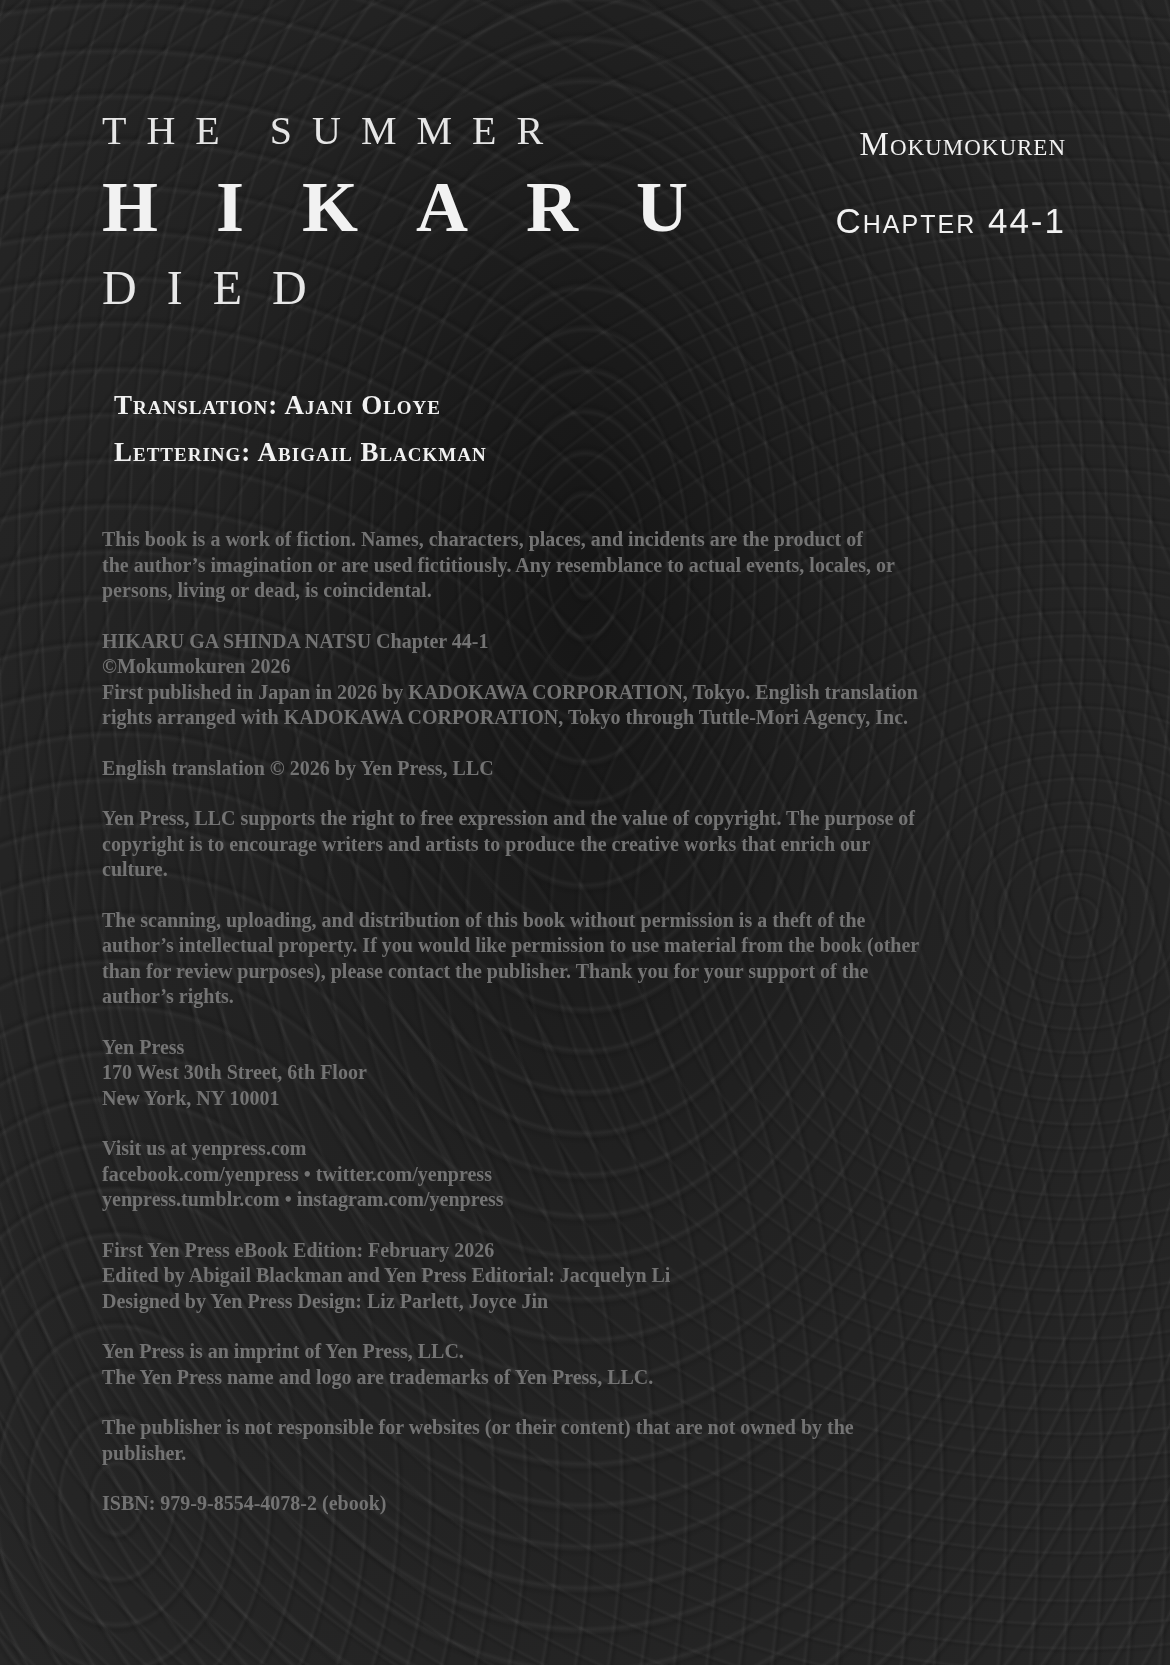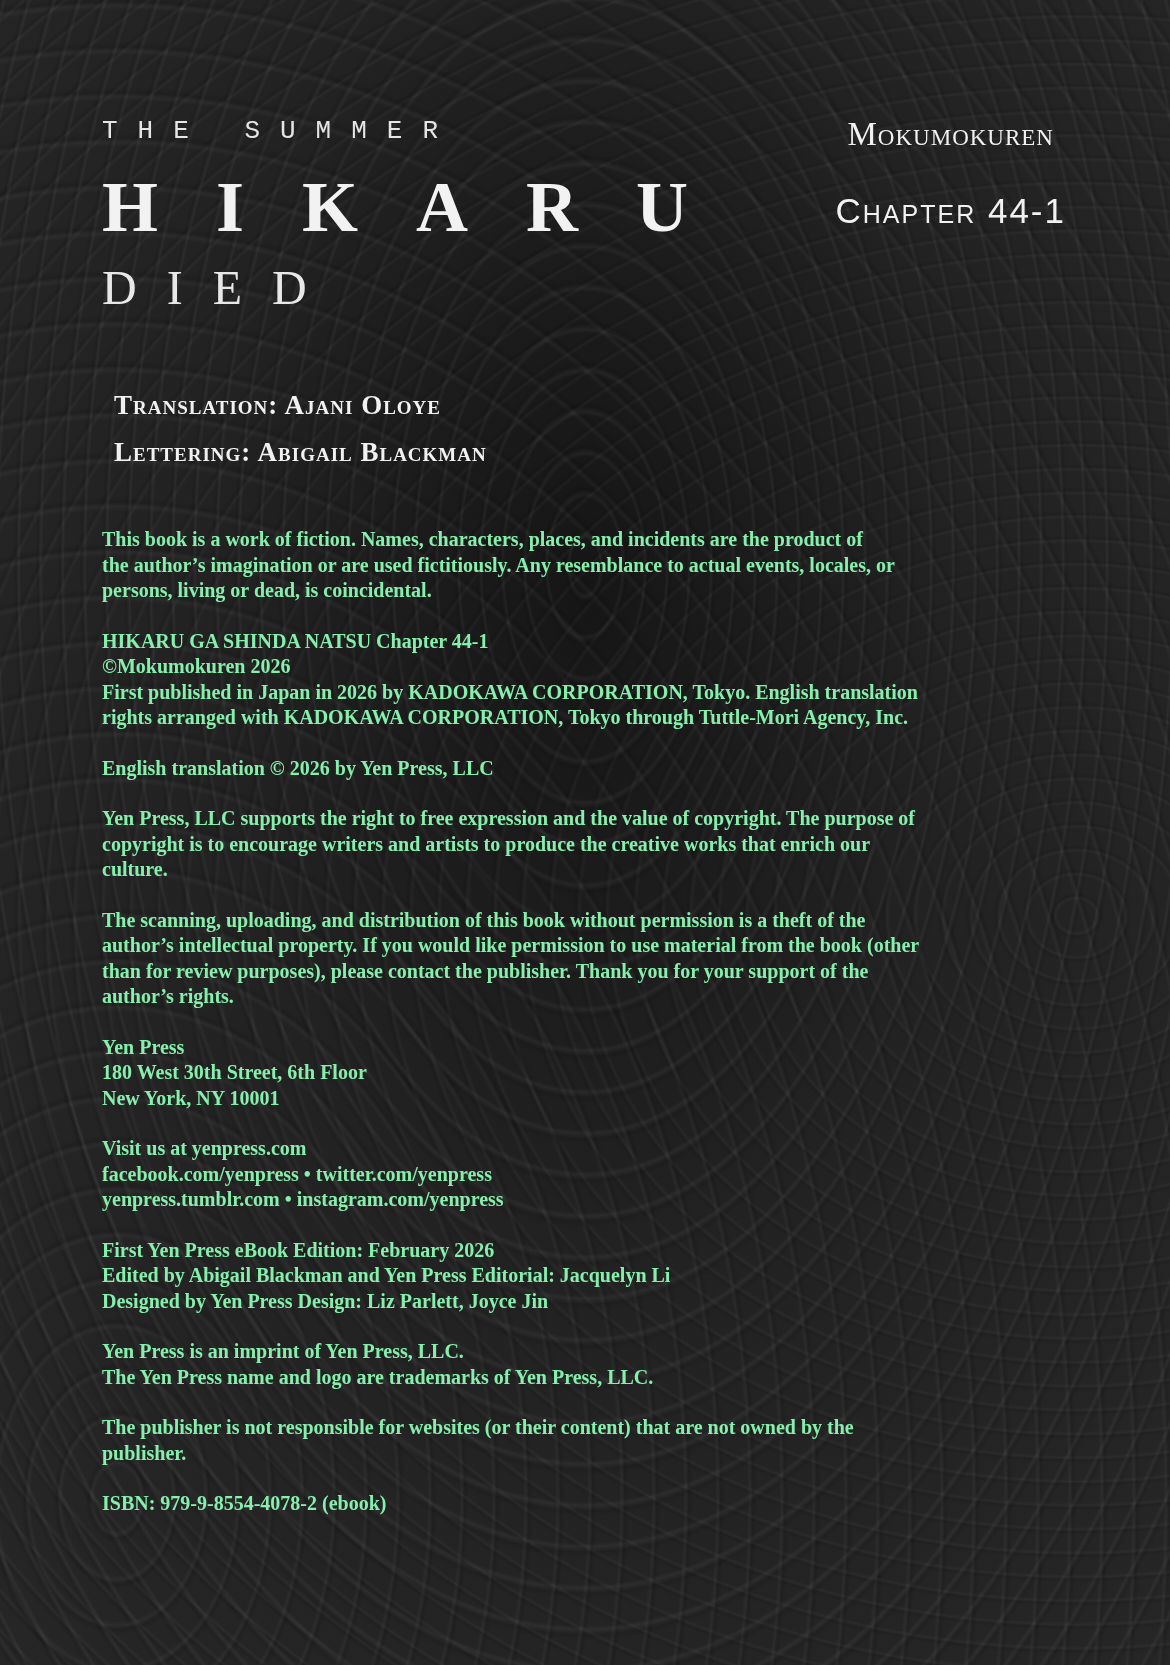--- a/index.html
+++ b/index.html
@@ -15,50 +15,50 @@
     background:
       repeating-radial-gradient(ellipse at 50% 34%, rgba(255,255,255,0.00) 0px, rgba(255,255,255,0.00) 14px, rgba(255,255,255,0.045) 16px, rgba(0,0,0,0.10) 19px, rgba(255,255,255,0.00) 22px),
       repeating-radial-gradient(ellipse at 10% 90%, rgba(255,255,255,0.0) 0px, rgba(255,255,255,0.0) 22px, rgba(255,255,255,0.035) 25px, rgba(0,0,0,0.12) 28px, rgba(255,255,255,0.0) 32px),
       repeating-radial-gradient(ellipse at 92% 55%, rgba(255,255,255,0.0) 0px, rgba(255,255,255,0.0) 18px, rgba(255,255,255,0.03) 21px, rgba(0,0,0,0.10) 24px, rgba(255,255,255,0.0) 28px),
       radial-gradient(ellipse at 50% 35%, #161616 0%, #222 45%, #262626 100%);
   }
   .page { position: absolute; inset: 0; }
 
   .title-block { position: absolute; left: 102px; top: 112px; }
   .title-small {
-    font-size: 26px; letter-spacing: 20px; color: #e6e6e6;
-    font-family: Liberation Mono, monospace; margin: 0; line-height: 38px;
+    font-size: 40px; letter-spacing: 20px; color: #e6e6e6;
+    font-family: Liberation Serif, serif; margin: 0; line-height: 38px;
   }
   .title-big {
     font-size: 72px; font-weight: bold; letter-spacing: 58px; margin: 22px 0 0 0;
     line-height: 70px; color: #f2f2f2;
   }
   .title-died {
     font-size: 48px; letter-spacing: 30px; margin: 18px 0 0 0; line-height: 56px; color: #e8e8e8;
   }
 
-  .author-block { position: absolute; right: 104px; top: 114px; text-align: center; }
+  .author-block { position: absolute; right: 104px; top: 124px; text-align: right; }
   .author-name {
     font-size: 33px; font-variant: small-caps; letter-spacing: 1px; line-height: 40px; margin: 0;
   }
   .chapter {
     font-family: "Liberation Sans", "DejaVu Sans", sans-serif;
     font-size: 35px; font-weight: normal; font-variant: small-caps; letter-spacing: 2px;
     margin-top: 36px; line-height: 42px;
   }
 
   .credits { position: absolute; left: 114px; top: 382px; }
   .credit {
     font-size: 27px; font-weight: bold; font-variant: small-caps; letter-spacing: 1px;
     line-height: 47px; margin: 0;
   }
 
   .legal {
     position: absolute; left: 102px; top: 527px; width: 960px;
-    font-size: 20px; font-weight: bold; line-height: 25.5px; color: #86efac;
+    font-size: 20px; font-weight: bold; line-height: 25.5px; color: #737373;
   }
   .legal p { margin: 0 0 25px 0; }
   .legal .line { display: block; white-space: nowrap; }
 </style>
 </head>
 <body>
 
 <div class="bg"></div>
 
 <div class="page">
@@ -100,21 +100,21 @@
       <span class="line">culture.</span>
     </p>
     <p>
       <span class="line">The scanning, uploading, and distribution of this book without permission is a theft of the</span>
       <span class="line">author’s intellectual property. If you would like permission to use material from the book (other</span>
       <span class="line">than for review purposes), please contact the publisher. Thank you for your support of the</span>
       <span class="line">author’s rights.</span>
     </p>
     <p>
       <span class="line">Yen Press</span>
-      <span class="line">180 West 30th Street, 6th Floor</span>
+      <span class="line">170 West 30th Street, 6th Floor</span>
       <span class="line">New York, NY 10001</span>
     </p>
     <p>
       <span class="line">Visit us at yenpress.com</span>
       <span class="line">facebook.com/yenpress • twitter.com/yenpress</span>
       <span class="line">yenpress.tumblr.com • instagram.com/yenpress</span>
     </p>
     <p>
       <span class="line">First Yen Press eBook Edition: February 2026</span>
       <span class="line">Edited by Abigail Blackman and Yen Press Editorial: Jacquelyn Li</span>

